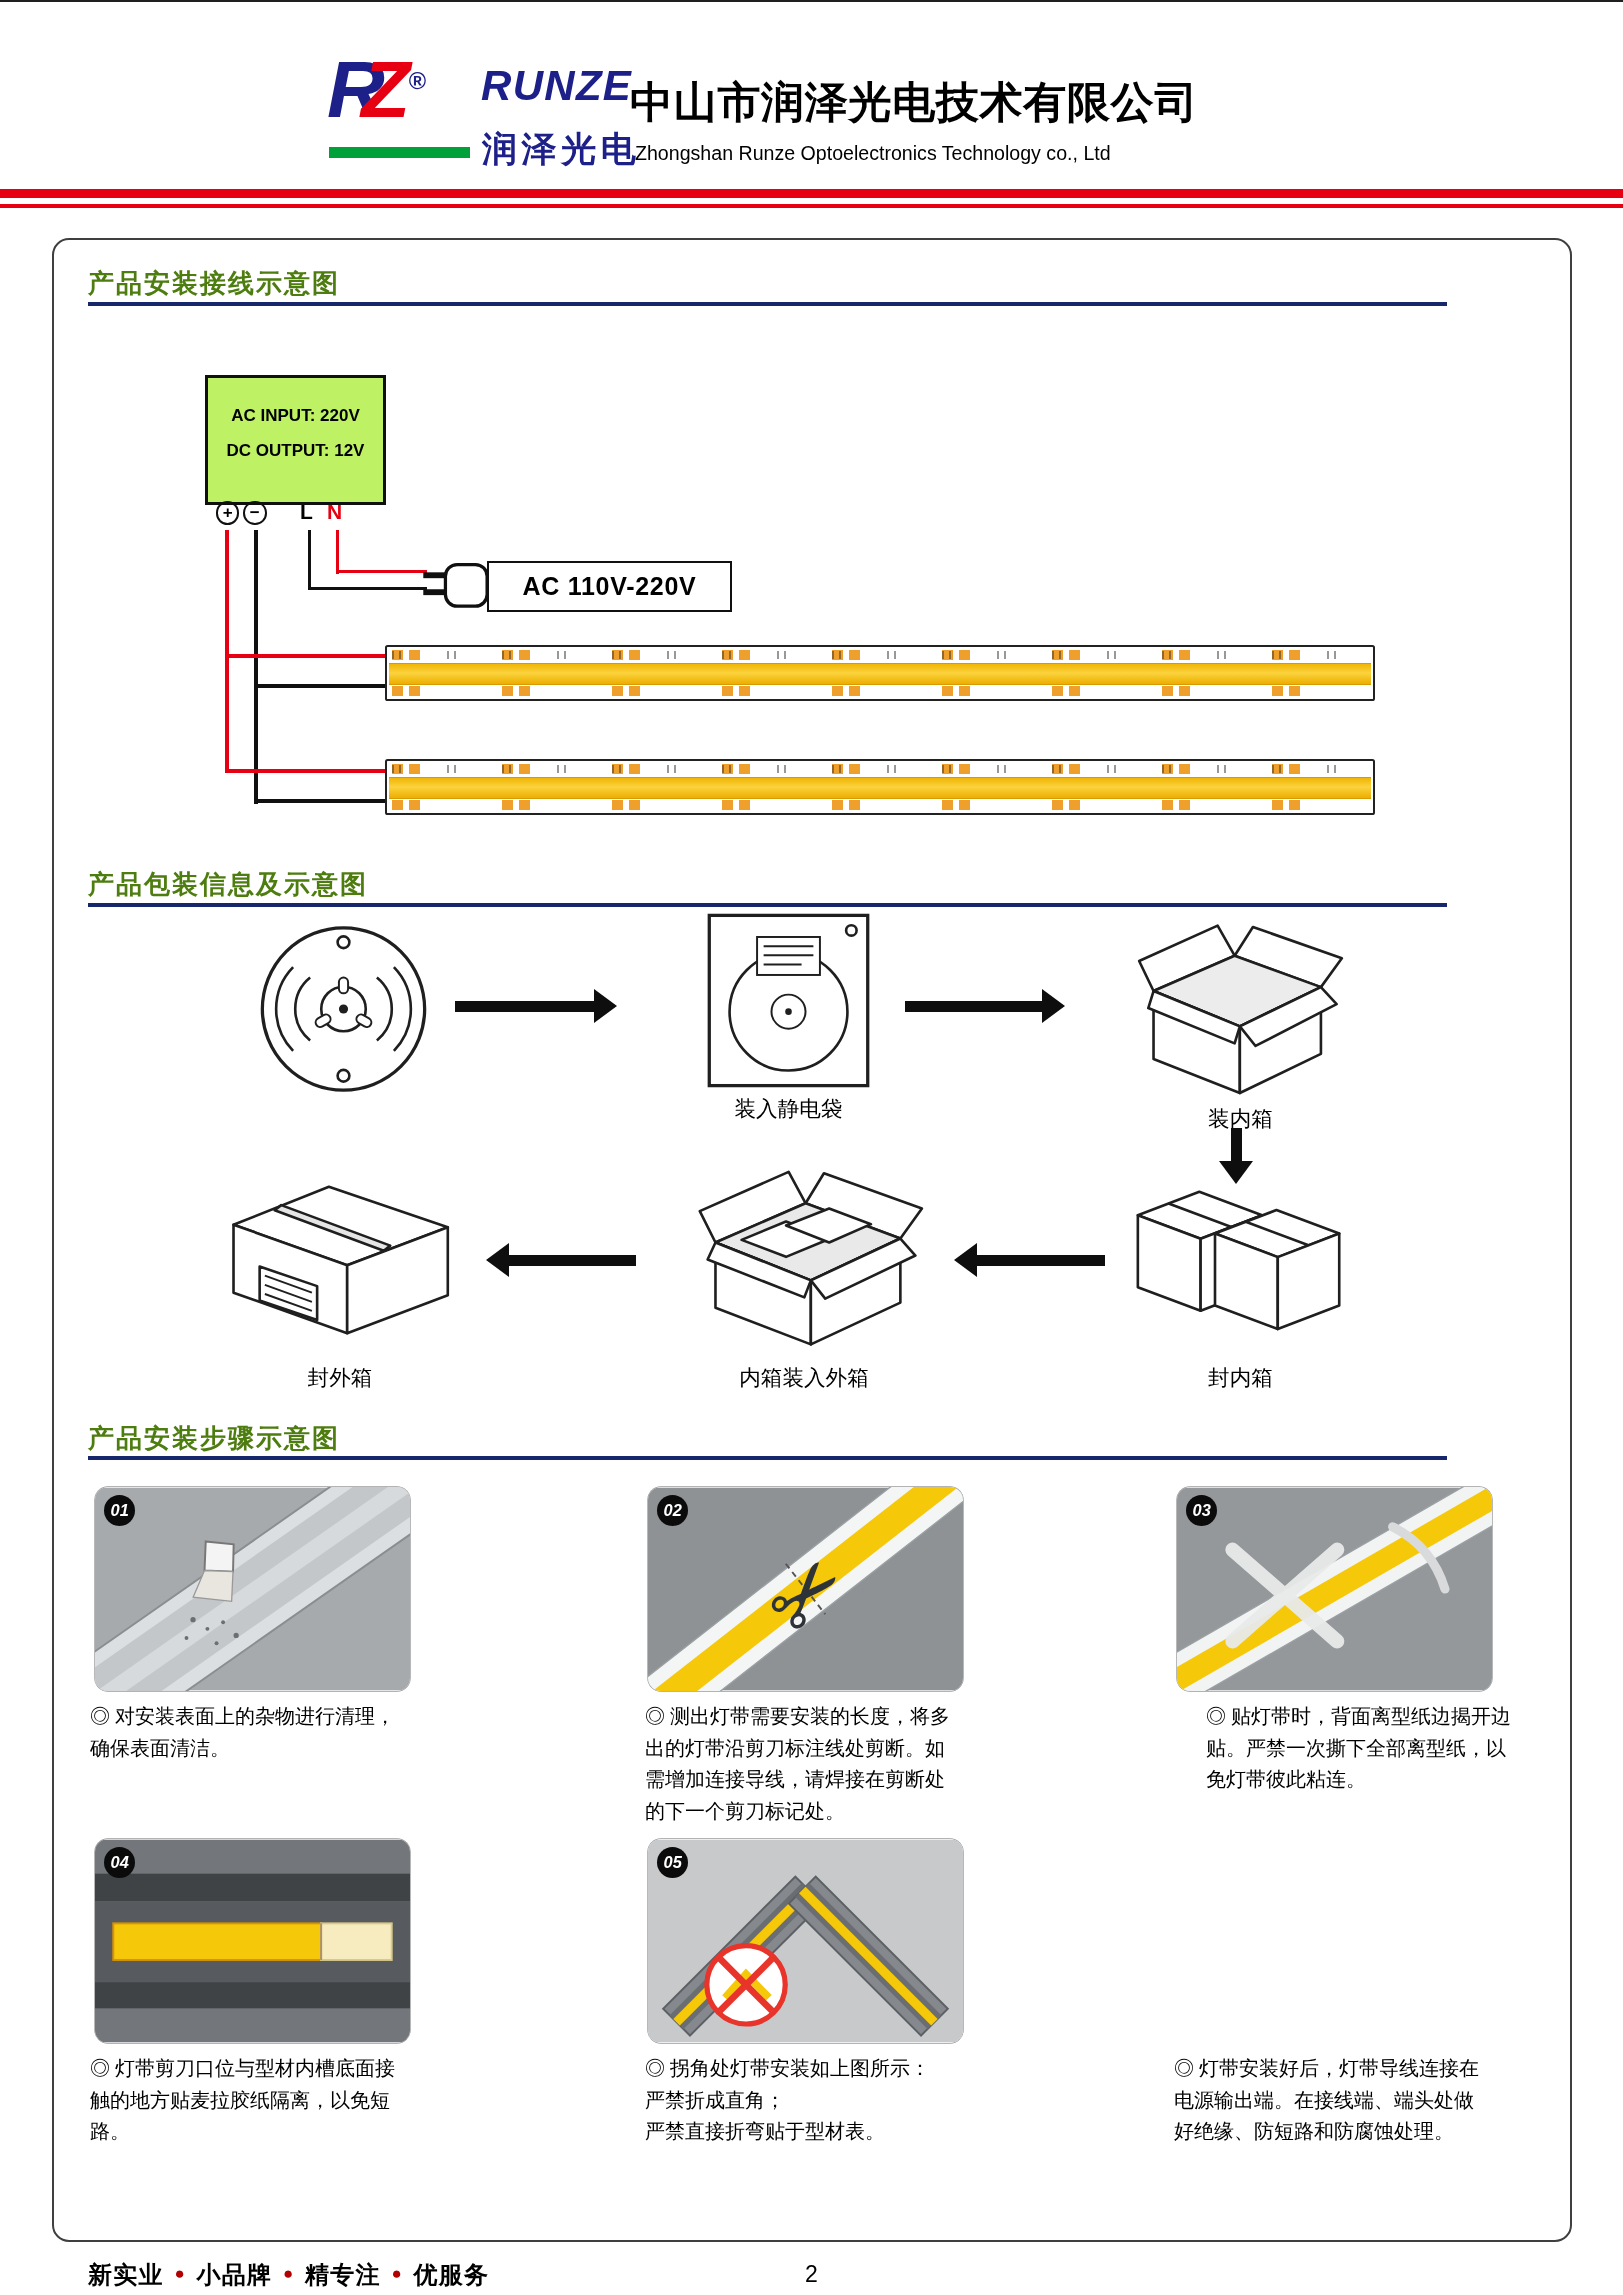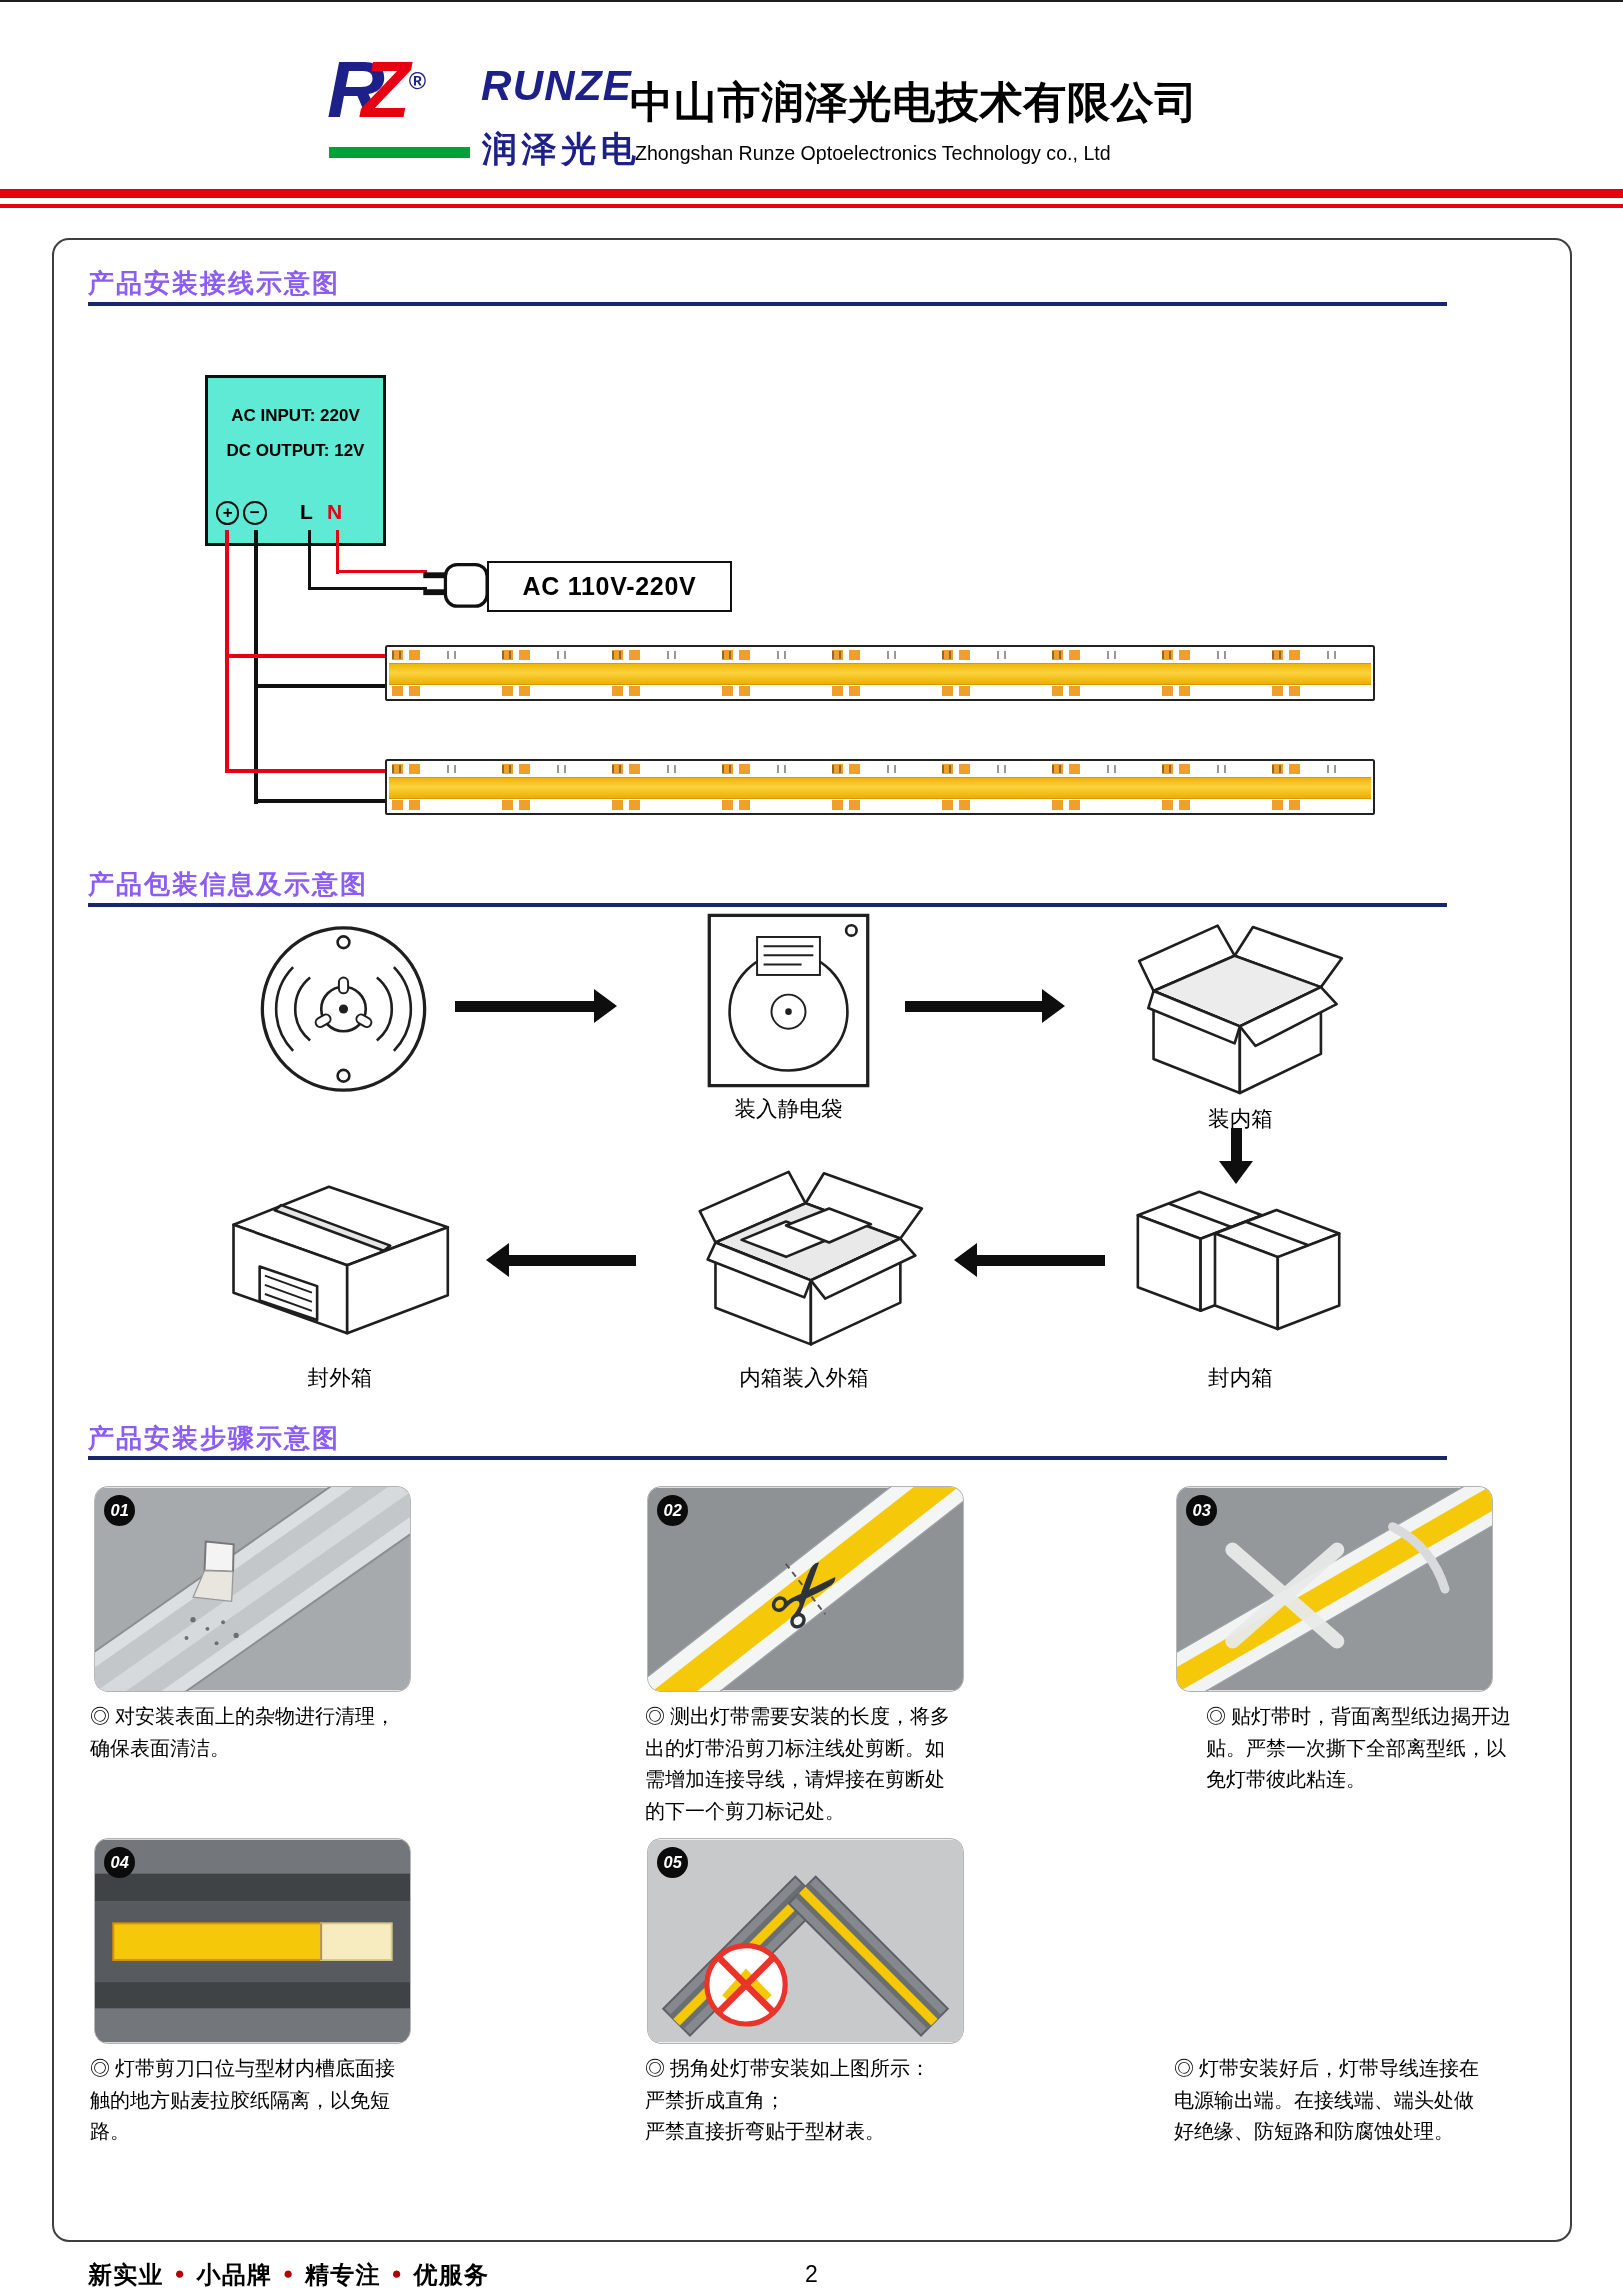--- a/index.html
+++ b/index.html
@@ -13,27 +13,27 @@
   .logo-green{position:absolute;left:329px;top:145px;width:141px;height:11px;background:#00a13b}
   .brand-en{position:absolute;left:481px;top:60px;font-size:42px;font-weight:900;font-style:italic;color:#1d2088;letter-spacing:1.3px}
   .brand-cn{position:absolute;left:482px;top:124px;font-size:35px;font-weight:900;color:#1d2088;letter-spacing:4.6px}
   .company-cn{position:absolute;left:630px;top:72px;font-size:43px;font-weight:900;letter-spacing:0.7px}
   .company-en{position:absolute;left:635px;top:140px;font-size:19.6px;font-weight:400}
   .redline{position:absolute;left:0;width:1623px;background:#e60012}
   .r1{top:187px;height:8.5px}
   .r2{top:202px;height:3.9px}
   .content-frame{position:absolute;left:52px;top:236px;width:1520px;height:2004px;border:2px solid #3f3f3f;border-radius:17px}
   
-  .sec-title{position:absolute;left:88px;font-size:26px;font-weight:700;color:#8b5cf6;letter-spacing:2px}
+  .sec-title{position:absolute;left:88px;font-size:26px;font-weight:700;color:#4d7c0f;letter-spacing:2px}
   .sec-underline{position:absolute;left:88px;width:1359px;height:3.9px;background:#16276c}
   .t1{top:264px}.u1{top:300px}
   .t2{top:865px}.u2{top:901px}
   .t3{top:1419px}.u3{top:1454px}
   
-  .psu{position:absolute;left:205px;top:373px;width:181px;height:171px;border:3.3px solid #101010;background:#5eead4}
+  .psu{position:absolute;left:205px;top:373px;width:181px;height:130px;border:3.3px solid #101010;background:#bef264}
   .psu-l1,.psu-l2{position:absolute;left:0;right:0;text-align:center;font-size:17px;font-weight:700}
   .psu-l1{top:27.5px}.psu-l2{top:63px}
   .term{position:absolute;width:23.6px;height:23.6px;border:2px solid #101010;border-radius:50%;top:123px;display:flex;align-items:center;justify-content:center;font-size:17px;font-weight:700}
   .term.plus{left:7.9px}.term.minus{left:35px}
   .lbl-l,.lbl-n{position:absolute;top:122px;font-size:21px;font-weight:700}
   .lbl-l{left:92px}.lbl-n{left:119px;color:#e60012}
   .wire{position:absolute}
   .wred{background:#e60012}.wblk{background:#101010}
   .w1{left:225px;top:528px;width:3.9px;height:243px}
   .w2{left:254px;top:528px;width:3.9px;height:274px}

